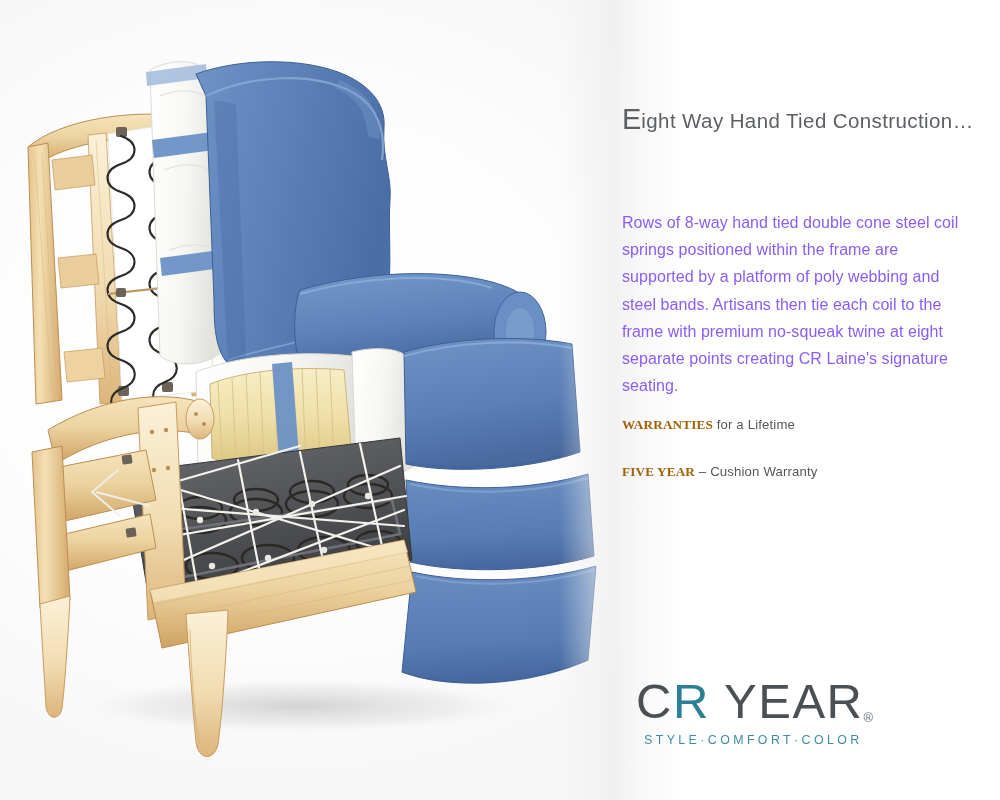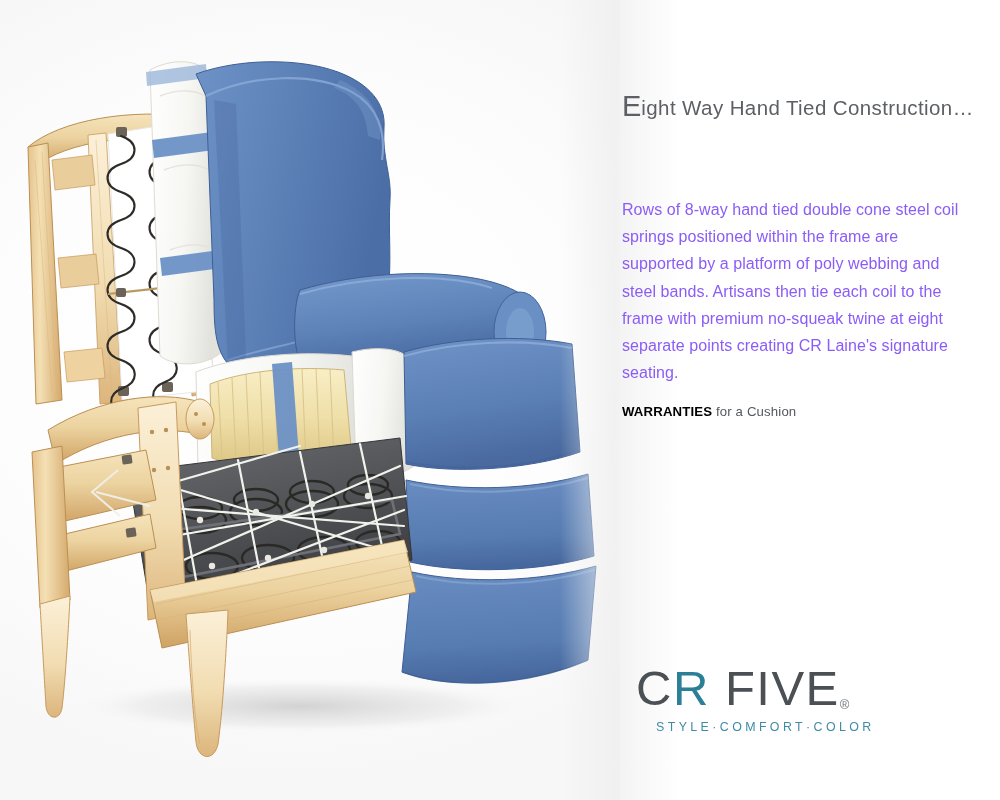--- a/index.html
+++ b/index.html
@@ -21,21 +21,21 @@
   .panel-seam {
     position:absolute; left:560px; top:0; width:120px; height:800px;
     background:linear-gradient(to right, rgba(241,241,241,0) 0%, rgba(238,238,238,.75) 45%, rgba(255,255,255,0) 100%);
   }
 
   
   .photo { position:absolute; left:0; top:0; width:640px; height:800px; }
   .photo svg { display:block; width:640px; height:800px; }
 
   
-  .copy { position:absolute; left:620px; top:0; width:380px; height:732px; }
+  .copy { position:absolute; left:620px; top:13px; width:380px; height:732px; }
 
   .headline { position:absolute; left:2px; top:92px; width:376px; }
   .headline .hl-line {
     font-family:"Liberation Sans", sans-serif;
     font-weight:300;
     font-size:20.5px;
     letter-spacing:.4px;
     color:#5c5f63;
     line-height:1;
     white-space:nowrap;
@@ -60,21 +60,21 @@
   .warranties { position:absolute; left:2px; top:405px; width:360px; }
   .w-row {
     font-size:13.2px;
     color:#2f3337;
     line-height:1;
     margin-bottom:34px;
     white-space:nowrap;
     letter-spacing:.15px;
   }
   .w-row:last-child { margin-bottom:0; }
-  .w-row .w-label { font-weight:700; color:#000000; }
+  .w-row .w-label { font-weight:700; color:#a16207;font-family:Liberation Serif, serif; }
   .w-row .w-desc  { font-weight:400; color:#54585c; }
 
   
   .logo { position:absolute; left:16px; top:664px; width:340px; }
   .logo-word {
     font-size:49px;
     font-weight:400;
     letter-spacing:1.5px;
     line-height:1;
     color:#4b5055;
@@ -82,21 +82,21 @@
   }
   .logo-word .lt-r { color:#2b7f96; }
   .logo-word .lt-reg {
     font-size:13px;
     vertical-align:-4px;
     letter-spacing:0;
     color:#6d7378;
   }
   .logo-tag {
     margin-top:7px;
-    margin-left:20px;
+    margin-left:8px;
     font-size:12.4px;
     font-weight:400;
     letter-spacing:3.4px;
     color:#3f8ba5;
     white-space:nowrap;
   }
   .logo-tag .dot { color:#3f8ba5; }
 </style>
 </head>
 <body>
@@ -404,25 +404,26 @@
 
   <div class="copy">
 
     <div class="headline">
       <div class="hl-line"><span class="cap">E</span><span>ight Way Hand Tied Construction…</span></div>
     </div>
 
     <p class="body-copy">Rows of 8-way hand tied double cone steel coil springs positioned within the frame are supported by a platform of poly webbing and steel bands. Artisans then tie each coil to the frame with premium no-squeak twine at eight separate points creating CR Laine's signature seating.</p>
 
     <div class="warranties">
-      <div class="w-row"><span class="w-label">WARRANTIES</span><span class="w-desc"> for a Cushion</span></div>
-
-
-
+      <div class="w-row"><span class="w-label">WARRANTIES</span><span class="w-desc"> for a Lifetime</span></div>
+
+
+
+      <div class="w-row"><span class="w-label">FIVE YEAR</span><span class="w-desc"> – Cushion Warranty</span></div>
     </div>
 
     <div class="logo">
-      <div class="logo-word"><span>C</span><span class="lt-r">R</span><span> FIVE</span><span class="lt-reg">®</span></div>
+      <div class="logo-word"><span>C</span><span class="lt-r">R</span><span> YEAR</span><span class="lt-reg">®</span></div>
       <div class="logo-tag"><span>STYLE</span><span class="dot">·</span><span>COMFORT</span><span class="dot">·</span><span>COLOR</span></div>
     </div>
 
   </div>
 </div>
 
 </body></html>

